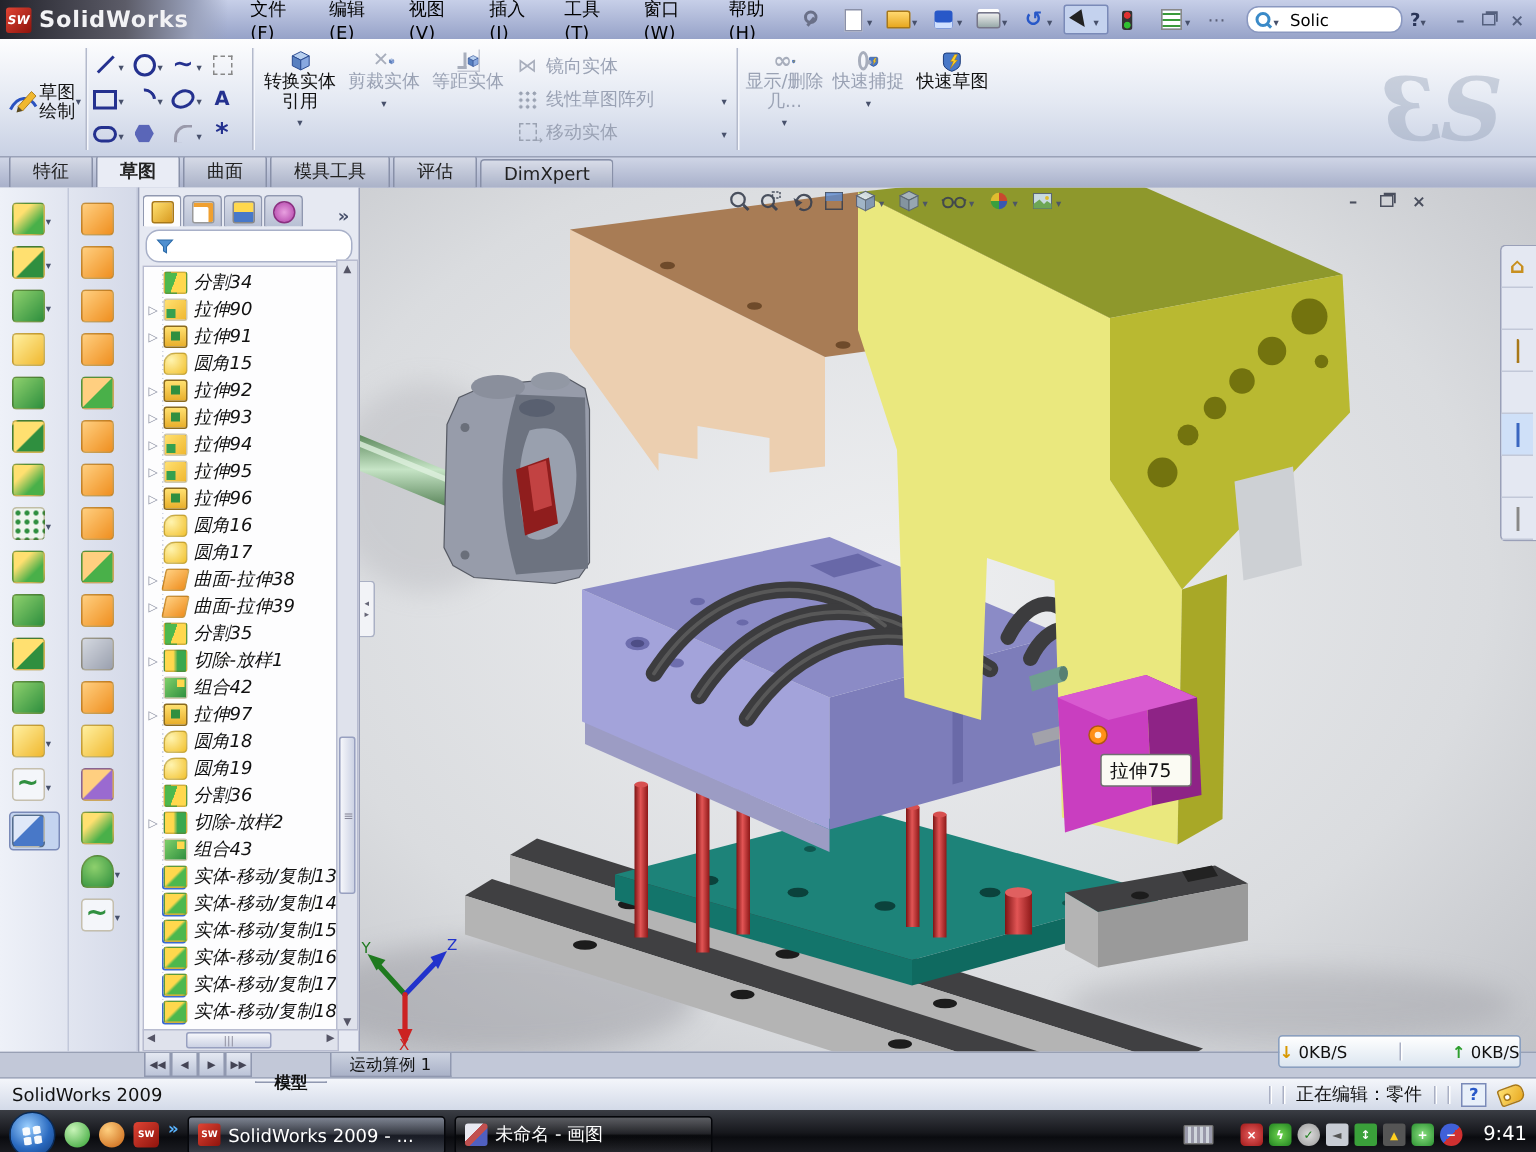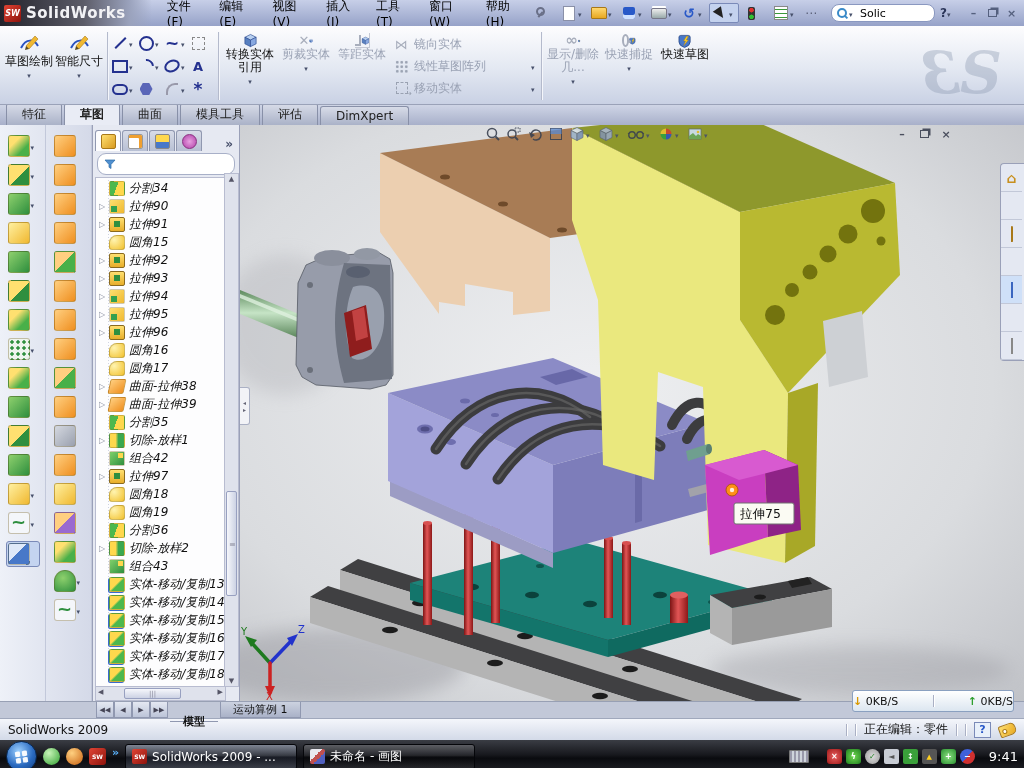--- a/index.html
+++ b/index.html
@@ -39,21 +39,21 @@
   .magmini::after{content:"";position:absolute;width:4px;height:2px;background:#3a8ac8;transform:rotate(45deg);left:5px;top:6px;}
   .searchin{border:none;outline:none;width:48px;font-size:11px;font-family:inherit;background:transparent;}
   .helpbtn{display:flex;align-items:center;font-weight:bold;color:#2a3558;padding:0 3px;}
   .winbtns{display:flex;gap:2px;margin-left:6px;}
   .wb{width:17px;height:15px;display:flex;align-items:center;justify-content:center;color:#55607e;font-weight:bold;font-size:11px;}
   .wb-restore::before{content:"";width:7px;height:6px;border:1px solid #55607e;box-shadow:2px -2px 0 -0.5px #55607e;}
   
   .ribbon{height:76px;background:linear-gradient(#fdfdfe,#e3e8f2 55%,#c9d1e4);border-bottom:1px solid #9aa2b8;
      display:flex;align-items:stretch;padding:2px 4px 0 4px;position:relative;}
   .rsep{width:1px;background:#b4bacc;box-shadow:1px 0 0 #f4f6fb;margin:4px 3px;}
-  .rbig{width:50px;display:flex;flex-direction:column;align-items:center;justify-content:flex-start;padding-top:3px;text-align:center;line-height:13px;}
+  .rbig{width:50px;display:flex;align-items:center;justify-content:flex-start;padding-top:3px;text-align:center;line-height:13px;}
   .rbig .lbl{font-size:12px;}
   .rmid{width:56px;display:flex;flex-direction:column;align-items:center;justify-content:flex-start;padding-top:5px;text-align:center;line-height:13px;}
   .disabled{color:#9aa2b4;}
   .ricon{height:24px;display:flex;align-items:center;justify-content:center;}
   .skgrid{display:grid;grid-template-columns:repeat(4,26px);grid-auto-rows:23px;align-content:center;}
   .skcell{display:flex;align-items:center;gap:1px;justify-content:center;}
   .sk{position:relative;display:inline-flex;align-items:center;justify-content:center;width:16px;height:16px;}
   .sk-line::before{content:"";width:15px;border-top:2px solid #24318f;transform:rotate(-45deg);}
   .sk-circle::before{content:"";width:11px;height:11px;border:2px solid #24318f;border-radius:50%;}
   .sk-spline::before{content:"~";color:#24318f;font-size:17px;font-weight:bold;}
@@ -324,31 +324,20 @@
           <svg width="22" height="22" viewBox="0 0 22 22">
             <path d="M3,16 C8,6 16,7 20,14" fill="none" stroke="#2a52c0" stroke-width="2"></path>
             <polygon points="8,14 17,4 20,7 11,17" fill="#f0b830" stroke="#a87818" stroke-width="0.6"></polygon>
             <polygon points="8,14 11,17 7,18" fill="#5a4a20"></polygon>
           </svg>
         </span>
         <span class="lbl">草图绘制</span>
         <span class="dd"></span>
       </div>
 
-      <div class="rbig">
-        <span class="ricon ic-dim">
-          <svg width="22" height="22" viewBox="0 0 22 22">
-            <path d="M3,16 C8,6 16,7 20,14" fill="none" stroke="#2a52c0" stroke-width="2"></path>
-            <polygon points="8,14 17,4 20,7 11,17" fill="#f0b830" stroke="#a87818" stroke-width="0.6"></polygon>
-            <polygon points="8,14 11,17 7,18" fill="#5a4a20"></polygon>
-          </svg>
-        </span>
-        <span class="lbl">智能尺寸</span>
-        <span class="dd"></span>
-      </div>
 
     <div class="rsep"></div>
     <div class="skgrid">
 
         <span class="skcell" title="line-tool-icon">
           <span class="sk sk-line"></span>
           <span class="dd"></span>
         </span>
 
         <span class="skcell" title="circle-tool-icon">

